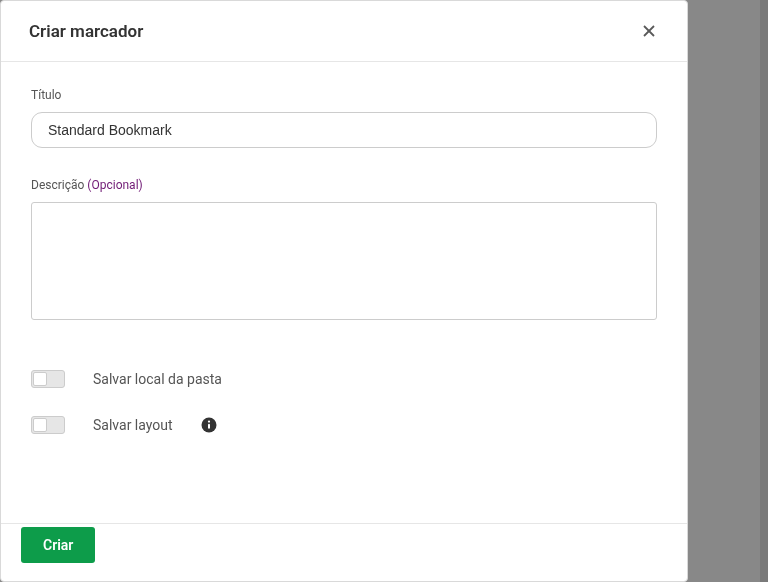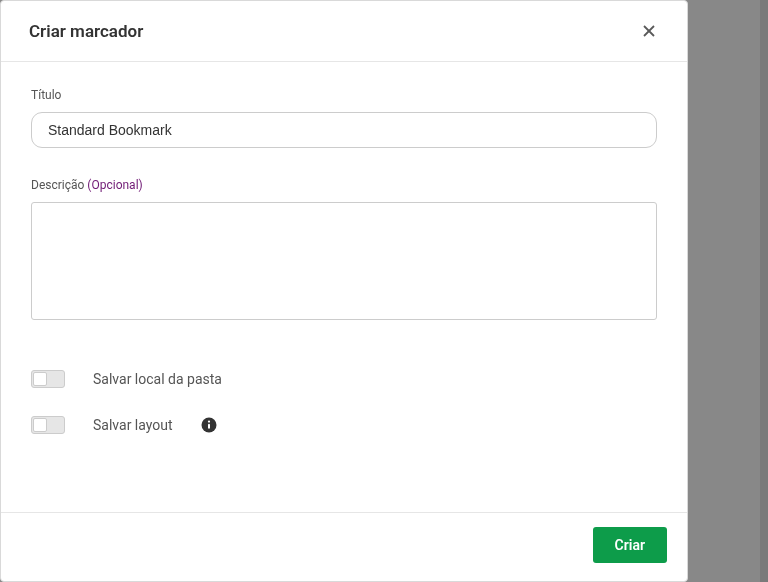--- a/index.html
+++ b/index.html
@@ -138,22 +138,22 @@
       justify-content: center;
       color: #333;
       cursor: pointer;
     }
     .info-icon svg {
       width: 16px;
       height: 16px;
     }
     .modal-footer {
       display: flex;
-      justify-content: flex-end;
-      padding: 14px 20px 18px 20px;
+      justify-content: flex-start;
+      padding: 3px 20px 18px 20px;
       border-top: 1px solid #e6e6e6;
     }
     .primary-btn {
       background: #0d9c4a;
       color: #fff;
       border: none;
       border-radius: 3px;
       padding: 10px 22px;
       font-size: 14px;
       font-weight: 600;

